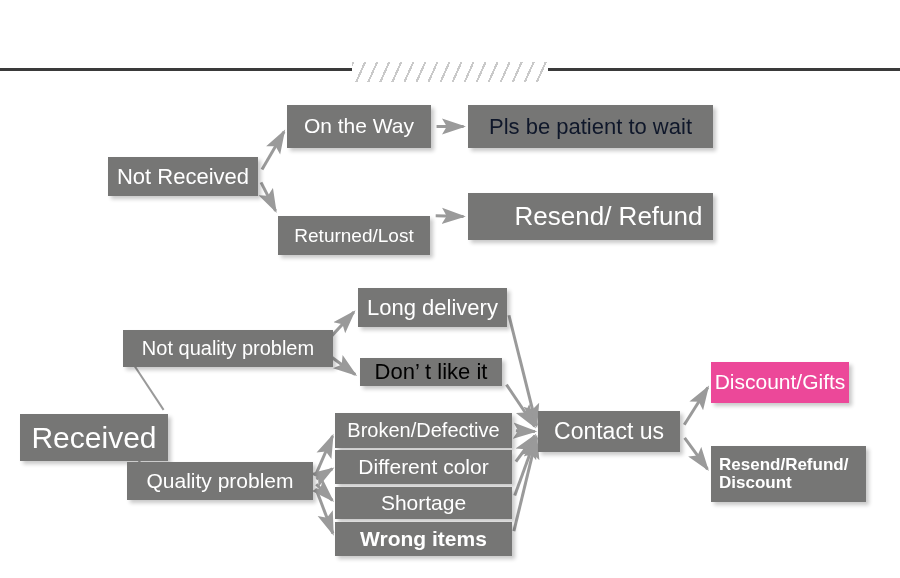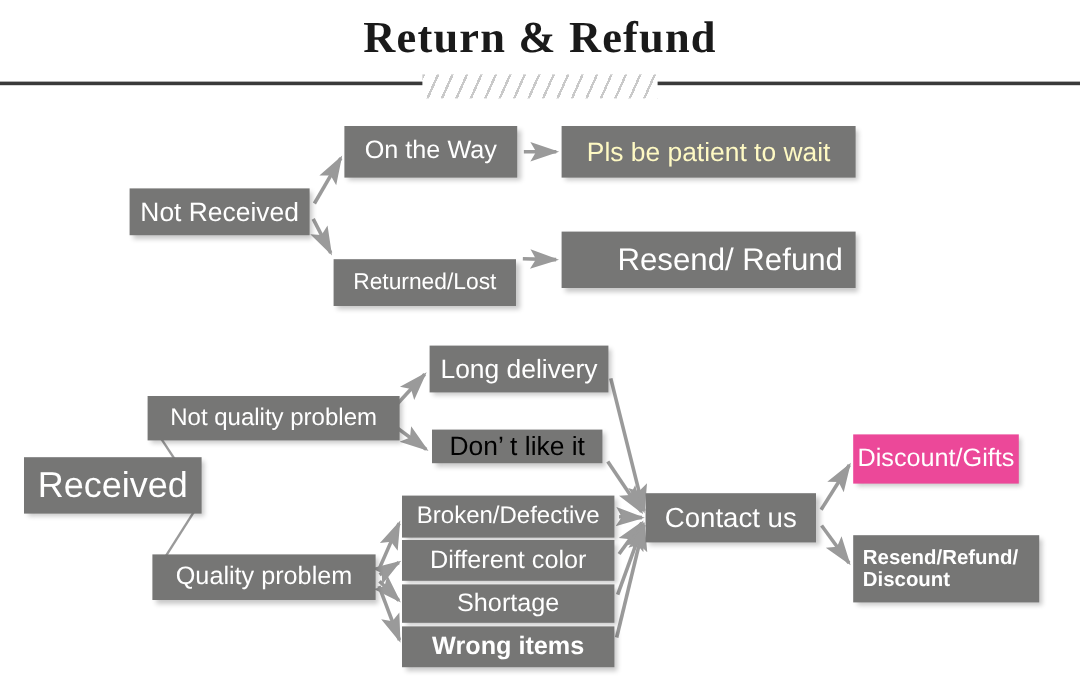--- a/index.html
+++ b/index.html
@@ -87,21 +87,20 @@
     overflow: visible;
   }
   .node.align-left { justify-content: flex-start; padding-left: 8px; }
   .node.wrap { white-space: pre-line; }
 </style>
 </head>
 <body>
 
 <div id="page">
 
-  <div id="title">Return &amp; Refund</div>
 
   <div id="divider">
     <div class="rule rule-left"></div>
     <div id="hatch"></div>
     <div class="rule rule-right"></div>
   </div>
 
   <div id="flow">
     <svg id="connectors" viewBox="0 0 900 578" xmlns="http://www.w3.org/2000/svg">
       <defs>
@@ -128,24 +127,24 @@
           <line x1="515.9" y1="461.675" x2="534.88" y2="435.76" stroke="#9a9a9a" stroke-width="3" marker-end="url(#ah)"></line>
           <line x1="514.7339445046937" y1="495.4816526120925" x2="535.9495416214797" y2="437.1387605409306" stroke="#9a9a9a" stroke-width="3" marker-end="url(#ah)"></line>
           <line x1="513.8806594505478" y1="531.2241965025429" x2="536.5895054120892" y2="437.3318526230928" stroke="#9a9a9a" stroke-width="3" marker-end="url(#ah)"></line>
           <line x1="684.2771337008357" y1="424.73936931158227" x2="707.7921497243732" y2="387.5704730163133" stroke="#9a9a9a" stroke-width="3" marker-end="url(#ah)"></line>
           <line x1="684.65" y1="437.875" x2="707.4641914133327" y2="469.15252048602065" stroke="#9a9a9a" stroke-width="3" marker-end="url(#ah)"></line>
         </g>
     </svg>
     <div id="nodes">
         <div class="node" style="left: 108px; top: 157px; width: 150px; height: 39px; font-size: 22px; background: rgb(118, 118, 117); color: rgb(255, 255, 255);">Not Received</div>
         <div class="node" style="left: 287px; top: 105px; width: 144px; height: 43px; font-size: 21px; background: rgb(118, 118, 117); color: rgb(255, 255, 255);">On the Way</div>
-        <div class="node" style="left: 468px; top: 105px; width: 245px; height: 43px; font-size: 22px; background: rgb(118, 118, 117); color: #fef9c3;">Pls be patient to wait</div>
+        <div class="node" style="left: 468px; top: 105px; width: 245px; height: 43px; font-size: 22px; background: rgb(118, 118, 117); color: #0f172a;">Pls be patient to wait</div>
         <div class="node" style="left: 278px; top: 196px; width: 152px; height: 39px; font-size: 19px; background: rgb(118, 118, 117); color: rgb(255, 255, 255); margin-top: 20px;">Returned/Lost</div>
         <div class="node" style="left: 468px; top: 193px; width: 245px; height: 47px; font-size: 26px; background: rgb(118, 118, 117); color: rgb(255, 255, 255); padding-left: 36px;">Resend/ Refund</div>
-        <div class="node" style="left: 20px; top: 381px; width: 148px; height: 47px; font-size: 30px; background: rgb(118, 118, 117); color: rgb(255, 255, 255);">Received</div>
+        <div class="node" style="left: 20px; top: 414px; width: 148px; height: 47px; font-size: 30px; background: rgb(118, 118, 117); color: rgb(255, 255, 255);">Received</div>
         <div class="node" style="left: 123px; top: 330px; width: 210px; height: 37px; font-size: 20px; background: rgb(118, 118, 117); color: rgb(255, 255, 255); text-align: right;">Not quality problem</div>
         <div class="node" style="left: 127px; top: 462px; width: 186px; height: 38px; font-size: 21px; background: rgb(118, 118, 117); color: rgb(255, 255, 255);">Quality problem</div>
         <div class="node" style="left: 358px; top: 288px; width: 149px; height: 39px; font-size: 22px; background: rgb(118, 118, 117); color: rgb(255, 255, 255);">Long delivery</div>
         <div class="node" style="left: 360px; top: 358px; width: 142px; height: 28px; font-size: 22px; background: rgb(118, 118, 117); color: #000000;">Don’  t like it</div>
         <div class="node" style="left: 335px; top: 413px; width: 177px; height: 35px; font-size: 20px; background: rgb(118, 118, 117); color: rgb(255, 255, 255);">Broken/Defective</div>
         <div class="node" style="left: 335px; top: 450px; width: 177px; height: 34px; font-size: 21px; background: rgb(118, 118, 117); color: rgb(255, 255, 255);">Different color</div>
         <div class="node" style="left: 335px; top: 487px; width: 177px; height: 32px; font-size: 21px; background: rgb(118, 118, 117); color: rgb(255, 255, 255);">Shortage</div>
         <div class="node" style="left: 335px; top: 522px; width: 177px; height: 34px; font-size: 21px; background: rgb(118, 118, 117); color: rgb(255, 255, 255); font-weight: bold;">Wrong items</div>
         <div class="node" style="left: 538px; top: 411px; width: 142px; height: 41px; font-size: 23px; background: rgb(118, 118, 117); color: rgb(255, 255, 255);">Contact us</div>
         <div class="node" style="left: 711px; top: 362px; width: 138px; height: 41px; font-size: 21px; background: #ec4899; color: rgb(255, 255, 255);">Discount/Gifts</div>

